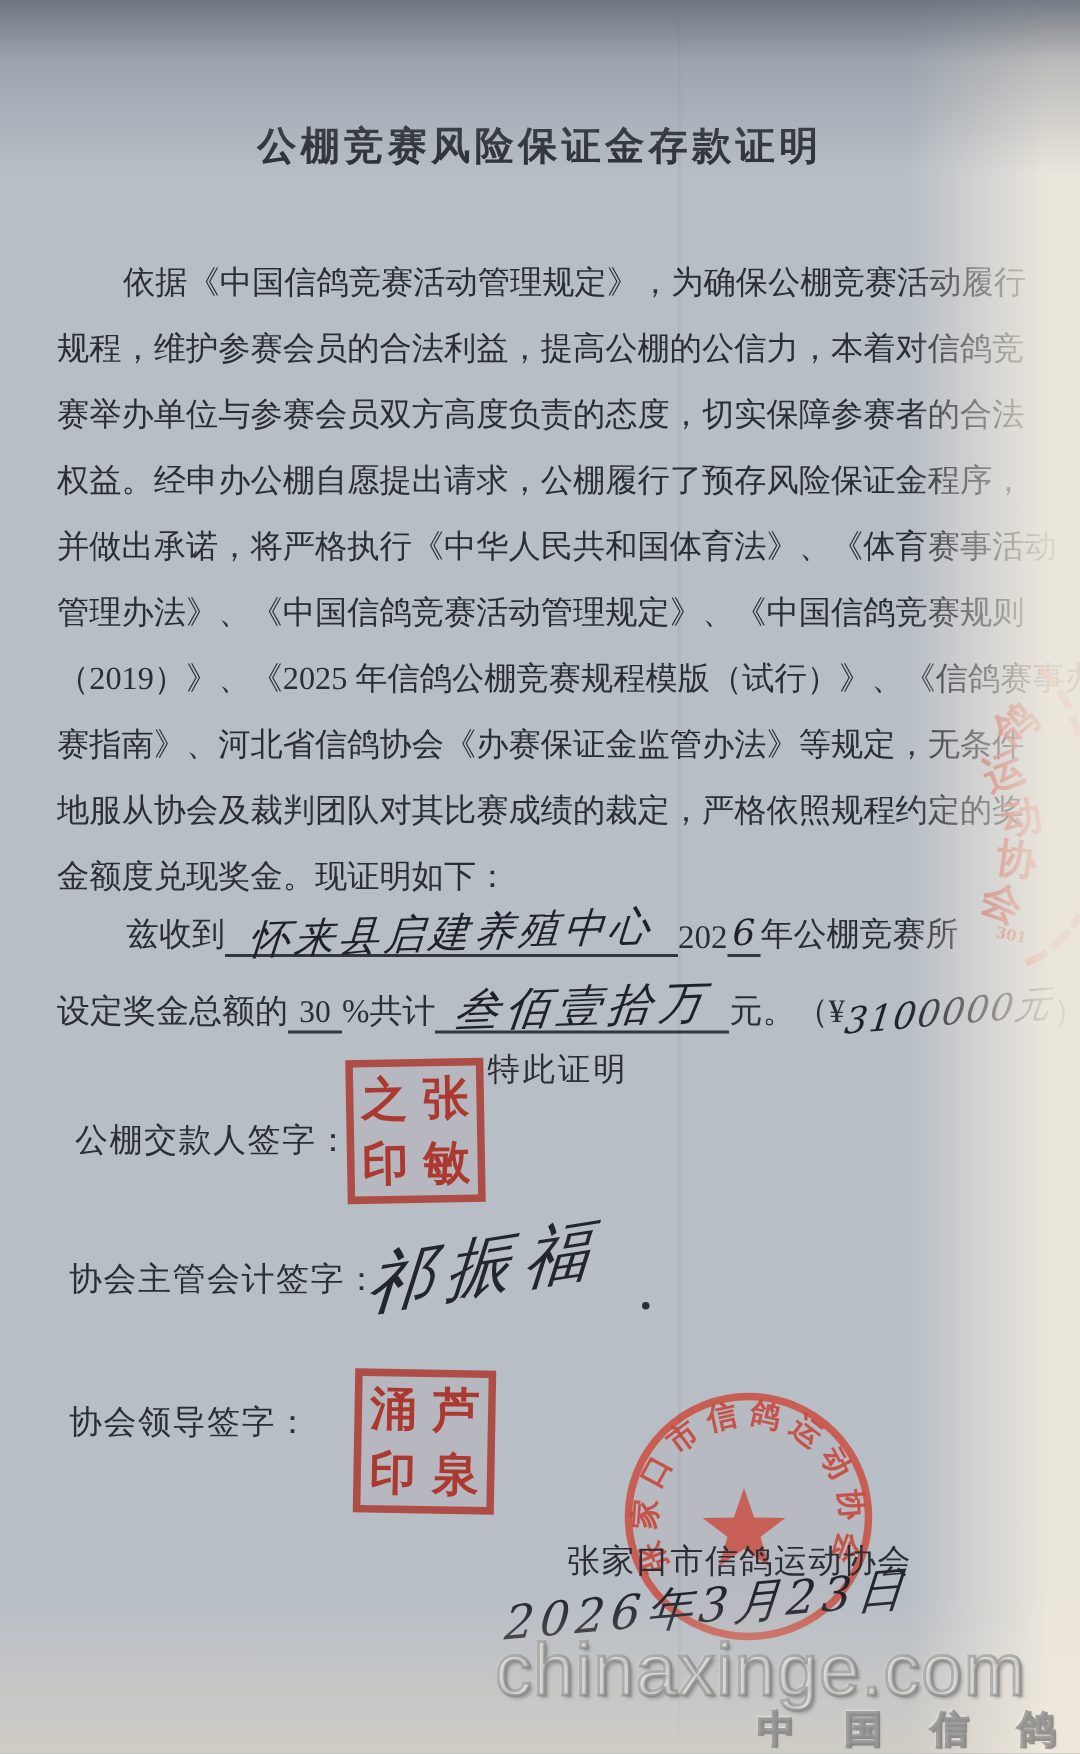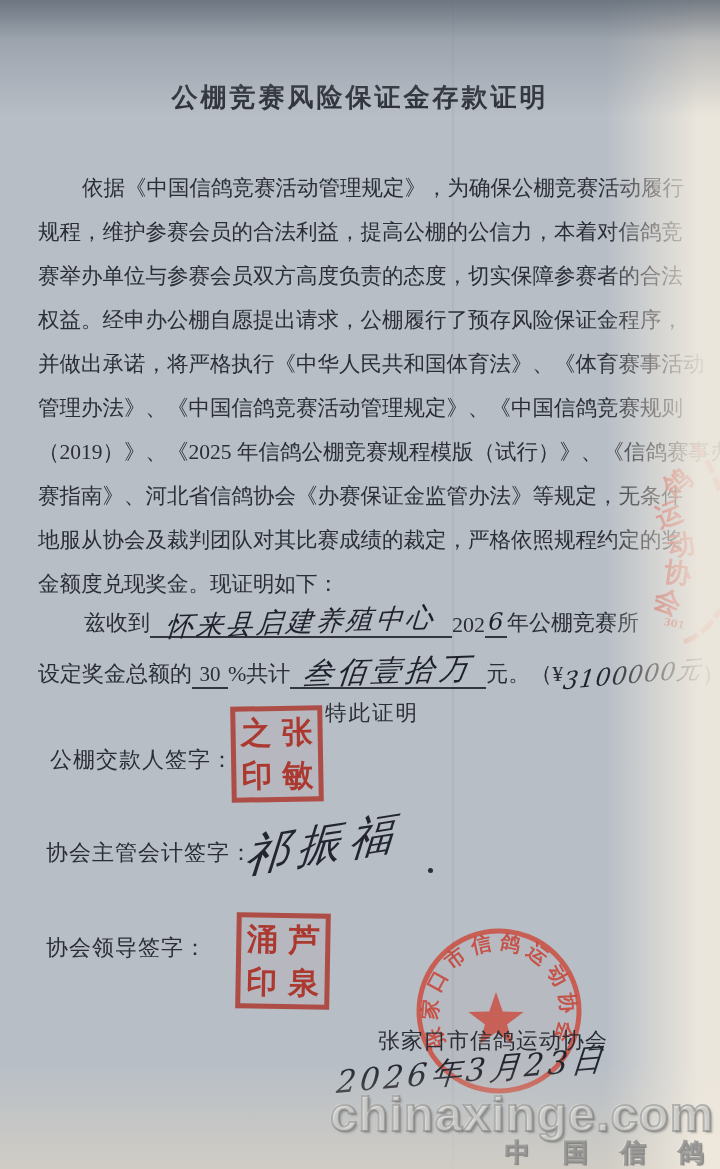--- a/index.html
+++ b/index.html
@@ -40,21 +40,21 @@
             color:#232530;letter-spacing:9px;transform:rotate(-9deg) skewX(-14deg);
             font-family:"DejaVu Serif",serif;}
   .sig-dot{position:absolute;top:868px;left:428px;width:5px;height:5px;border-radius:50%;background:#2b2e35;}
   .round-seal{position:absolute;left:408px;top:920px;z-index:5;}
   .org-line{position:absolute;top:1026px;left:378px;font-size:22px;letter-spacing:1px;z-index:10;}
   .date-hand{position:absolute;top:1050px;left:336px;font-size:31px;font-style:italic;
              color:#23252e;letter-spacing:4px;transform:rotate(-5deg) skewX(-10deg);z-index:10;
              font-family:"DejaVu Serif",serif;}
   .edge-seal{position:absolute;left:630px;top:438px;z-index:4;}
   .wm{position:absolute;z-index:50;font-family:"Liberation Sans","DejaVu Sans",sans-serif;}
-  .wm-domain{top:1086px;left:330px;font-size:49px;font-weight:bold;letter-spacing:1px;
+  .wm-domain{top:1086px;left:330px;font-size:49px;font-weight:normal;letter-spacing:1px;
              color:rgba(216,216,214,.55);-webkit-text-stroke:2px rgba(120,120,118,.5);
              text-shadow:2px 2px 2px rgba(70,70,70,.35),-1px -1px 1px rgba(255,255,255,.65);}
   .wm-cn{top:1136px;left:505px;font-size:25px;font-weight:bold;letter-spacing:13px;
          color:rgba(220,220,218,.5);-webkit-text-stroke:1.5px rgba(105,105,103,.55);
          text-shadow:1px 1px 1px rgba(70,70,70,.35),-1px -1px 1px rgba(255,255,255,.6);}
 </style>
 </head>
 <body>
 
 <div class="title ink">公棚竞赛风险保证金存款证明</div>

